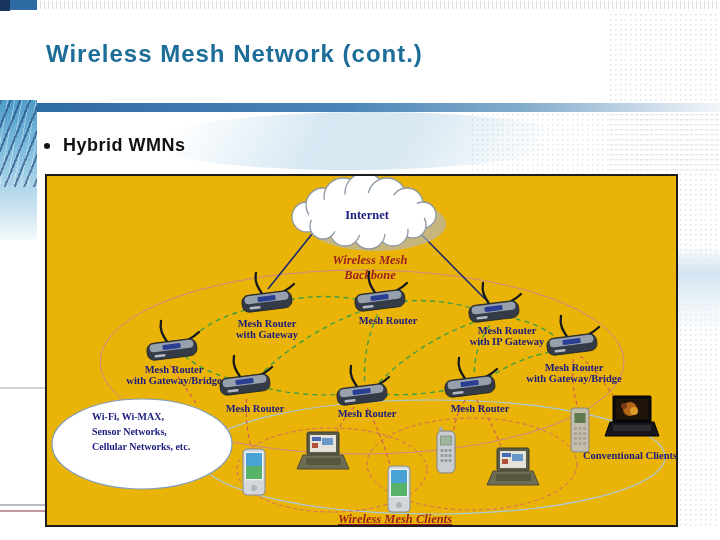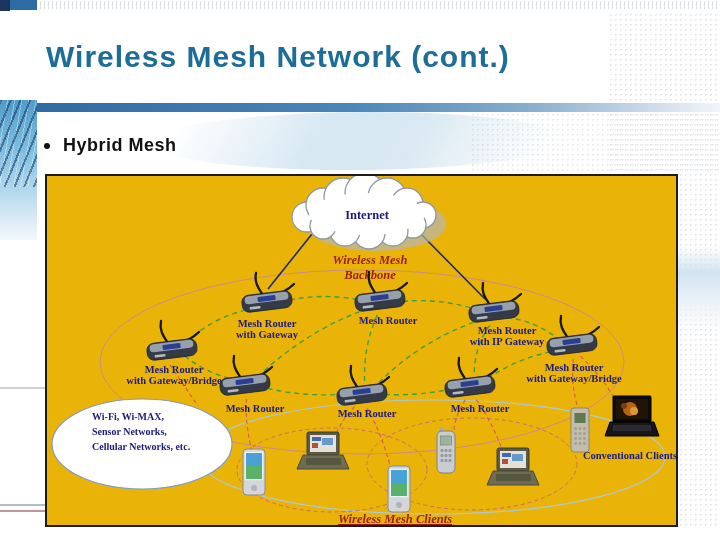--- a/index.html
+++ b/index.html
@@ -8,21 +8,21 @@
   .slide{position:absolute;inset:0;}
 
   
   .top-strip{position:absolute;left:0;top:0;width:720px;height:11px;background:#fff;}
   .corner-navy{position:absolute;left:0;top:0;width:10px;height:11px;background:#1c355e;}
   .corner-blue{position:absolute;left:10px;top:0;width:27px;height:10px;background:#2f6ba3;}
   .strip-texture{position:absolute;left:40px;top:1px;width:680px;height:8px;opacity:.75;
     background:repeating-linear-gradient(90deg,#cdd3d8 0 1px,#ffffff 1px 4px);}
 
   
-  .title{position:absolute;left:46px;top:40px;margin:0;font-size:30px;font-weight:bold;
+  .title{position:absolute;left:46px;top:40px;margin:0;font-size:24px;font-weight:bold;
     letter-spacing:1px;color:#1d6d99;white-space:nowrap;}
   .title-bar{position:absolute;left:37px;top:103px;width:683px;height:9px;
     background:linear-gradient(90deg,#2f6ba3 0%,#4a85b8 45%,#86aecd 72%,#cddcea 90%,#f2f6fa 100%);}
 
   
   .sidebar{position:absolute;left:0;top:100px;width:37px;height:140px;
     background:linear-gradient(180deg,#4f9cc9 0%,#7fbede 35%,#abd4e9 60%,#d9eaf4 85%,#f4f9fc 100%);}
   .sidebar .streaks{position:absolute;left:0;top:0;width:100%;height:62%;
     background:
       repeating-linear-gradient(112deg,rgba(18,52,110,.55) 0 2px,rgba(18,52,110,0) 2px 9px),
@@ -78,21 +78,21 @@
   <div class="swirl"></div>
 
   <h1 class="title">Wireless Mesh Network (cont.)</h1>
   <div class="title-bar"></div>
   <div class="sidebar">
     <div class="streaks"></div>
   </div>
 
   <div class="bullet-row">
     <span class="bullet-dot"></span>
-    <span class="bullet-text">Hybrid Mesh</span>
+    <span class="bullet-text">Hybrid WMNs</span>
   </div>
 
   <div class="deco-a"></div>
   <div class="deco-b"></div>
   <div class="deco-c"></div>
 
   <div class="diagram-box">
     <svg id="diagram-svg" width="629" height="349" viewBox="0 0 629 349">
         <ellipse cx="315" cy="186" rx="262" ry="92" fill="none" stroke="#cc8a8a" stroke-width="1"></ellipse>
         <ellipse cx="385" cy="281" rx="233" ry="57" fill="none" stroke="#a9c9dc" stroke-width="1.2"></ellipse>

